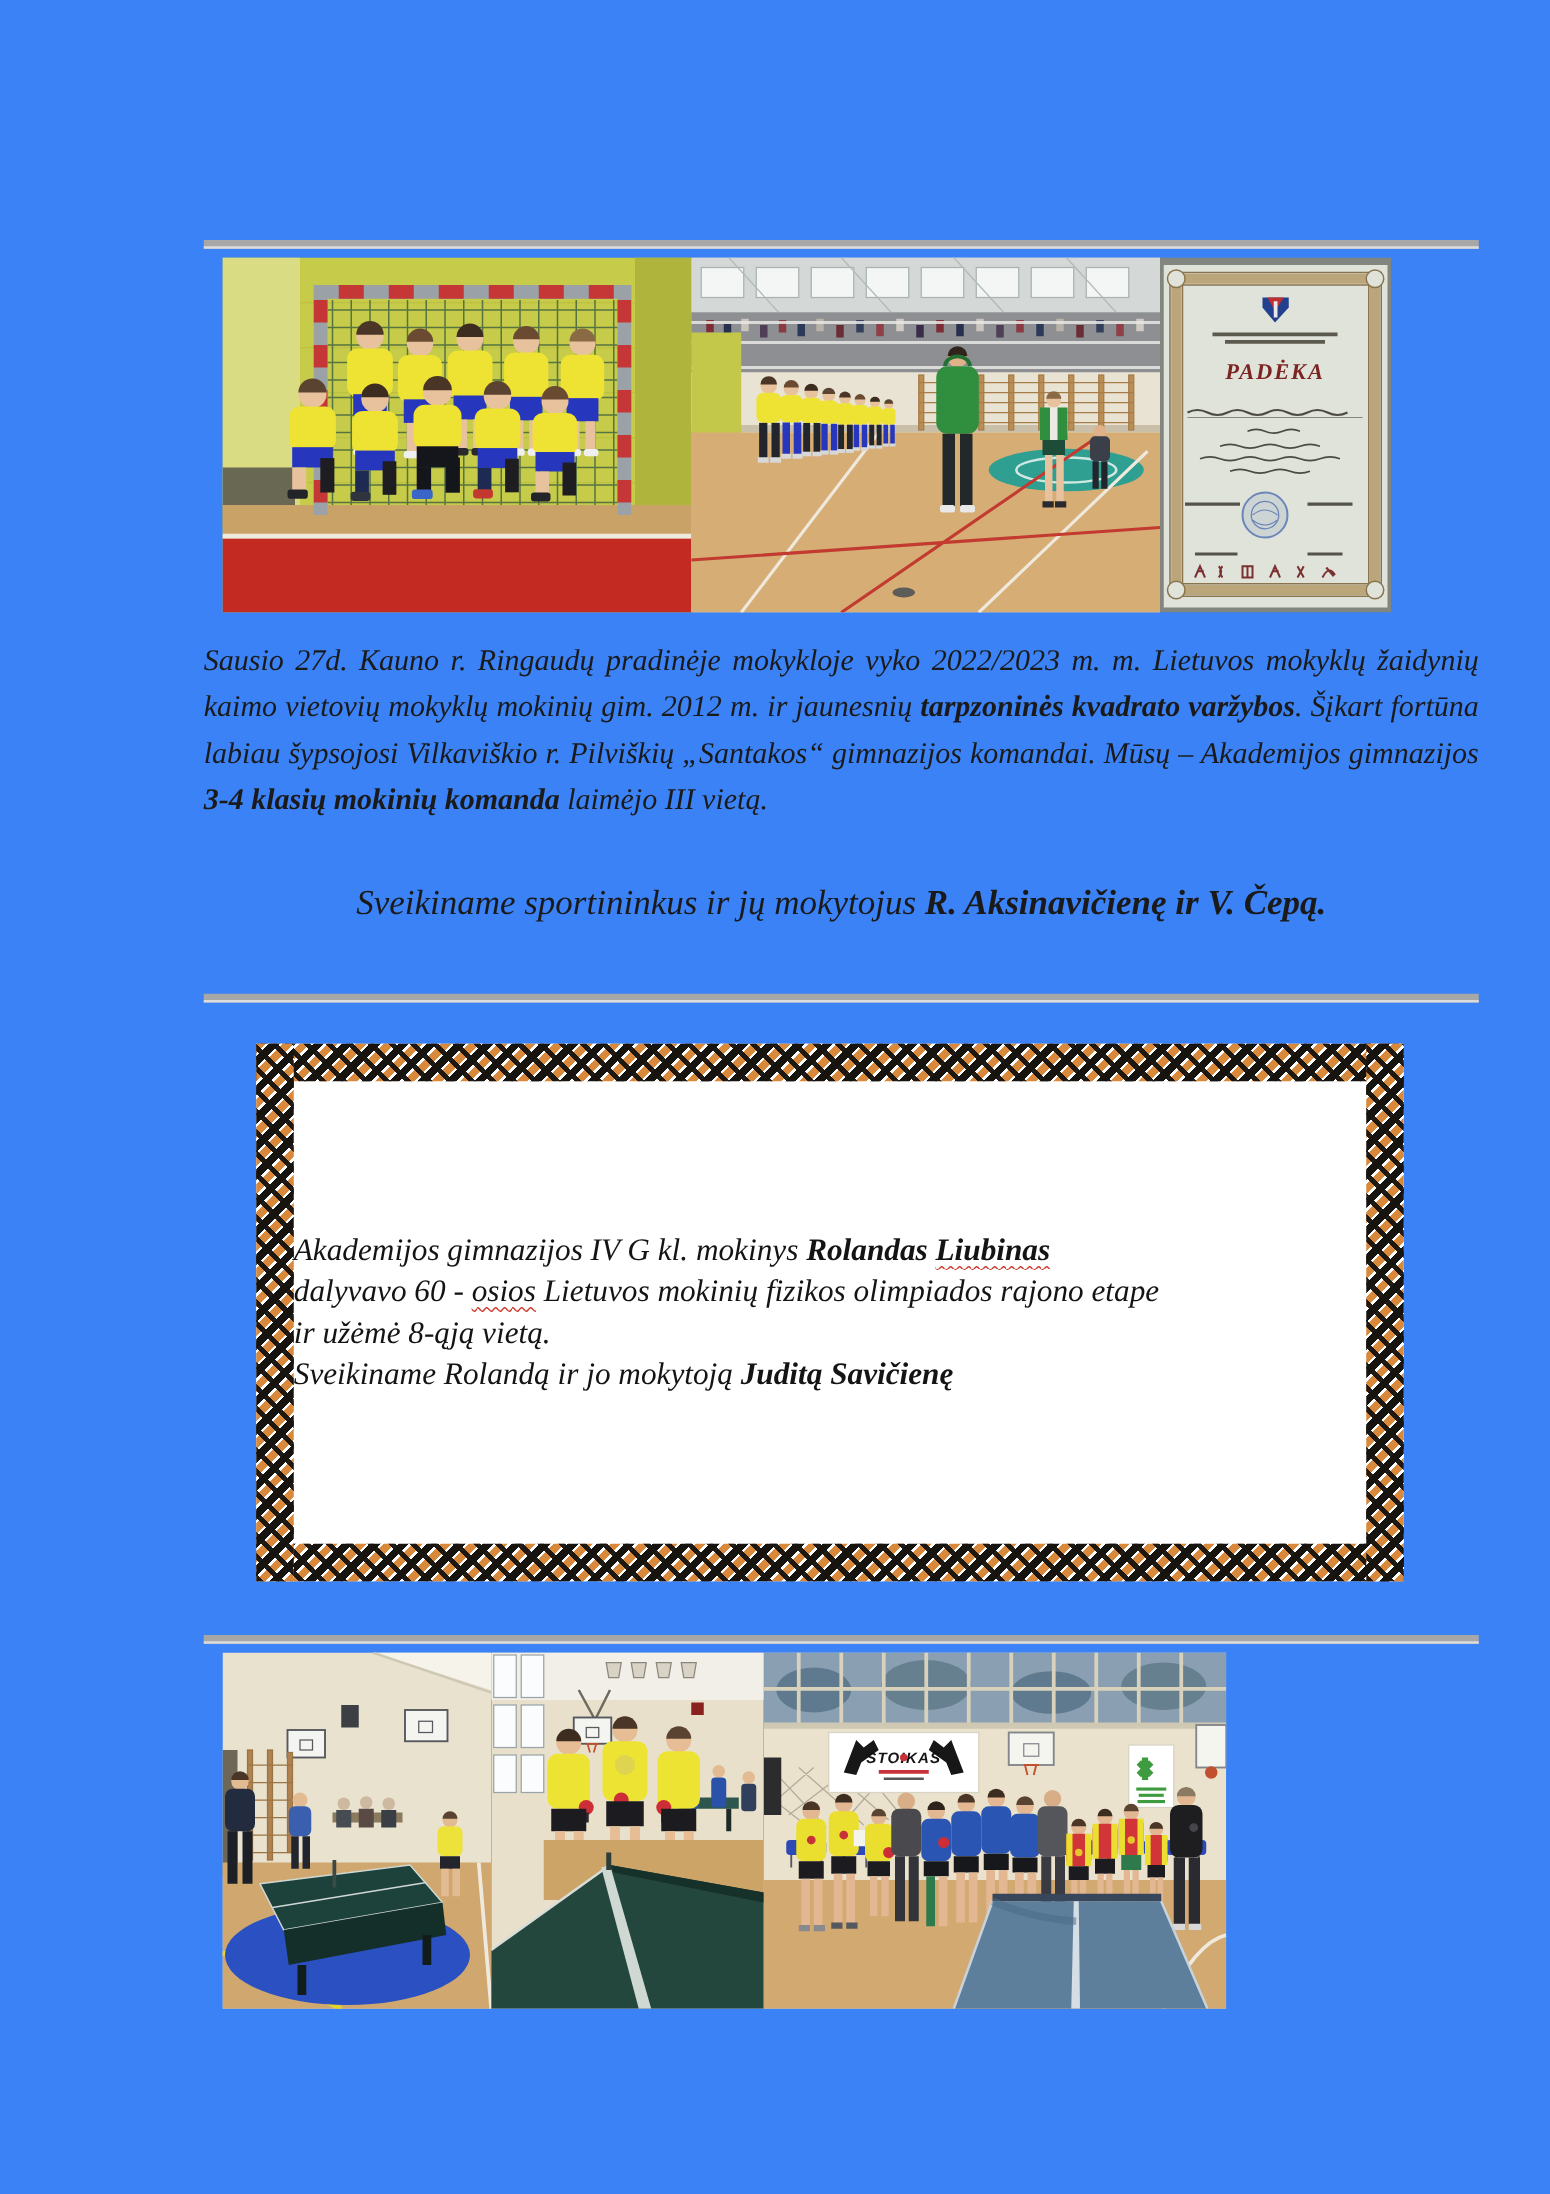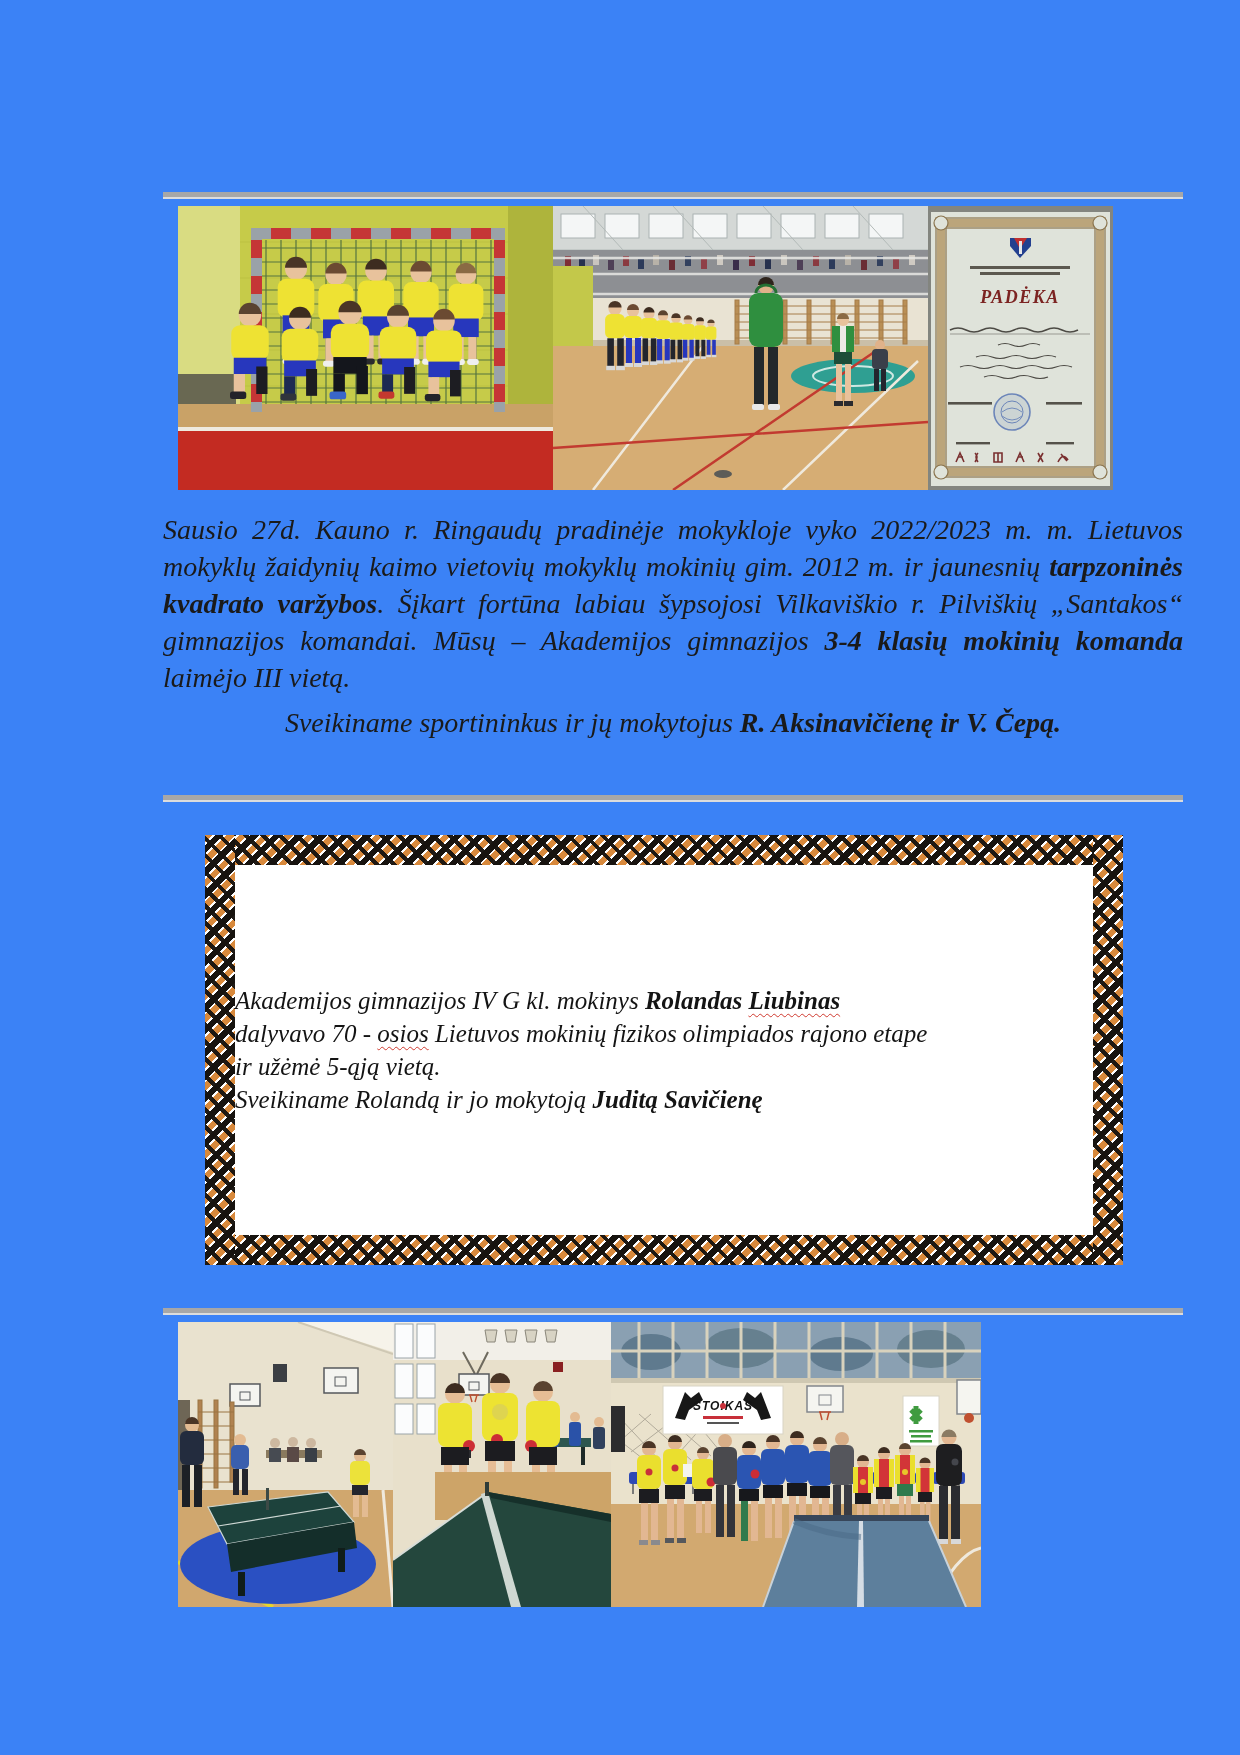--- a/index.html
+++ b/index.html
@@ -8,21 +8,21 @@
   .rule{position:absolute;left:163px;width:1020px;height:5px;background:#a7a7a7;
         border-bottom:2px solid #dcdcdc;}
   .rule-top{top:192px;}
   .rule-mid{top:795px;}
   .rule-bottom{top:1308px;}
   .photo-row{position:absolute;display:flex;}
   .photo-row-top{left:178px;top:206px;height:284px;}
   .photo-row-bottom{left:178px;top:1322px;height:285px;}
   .photo-row svg{display:block;flex:0 0 auto;}
   .intro{position:absolute;left:163px;top:511px;width:1020px;margin:0;
-         font-size:28px;line-height:37px;text-align:justify;}
+         font-size:24px;line-height:37px;text-align:justify;}
   .greeting{position:absolute;left:163px;top:704px;width:1020px;margin:0;
             font-size:28px;line-height:37px;text-align:center;}
   .knot-frame{position:absolute;left:205px;top:835px;width:918px;height:430px;background:#fff;}
   .kb{position:absolute;
       background:
         repeating-linear-gradient(45deg, rgba(23,19,15,.96) 0 4px, rgba(0,0,0,0) 4px 12px),
         repeating-linear-gradient(-45deg, #d8893c 0 6px, #ffffff 6px 8px, #17130f 8px 14px, #ffffff 14px 16px);}
   .kb-top{left:0;top:0;right:0;height:30px;}
   .kb-bottom{left:0;bottom:0;right:0;height:30px;}
   .kb-left{left:0;top:0;bottom:0;width:30px;}
@@ -414,22 +414,22 @@
 
   <div class="rule rule-mid"></div>
 
   <div class="knot-frame">
     <div class="kb kb-top"></div>
     <div class="kb kb-bottom"></div>
     <div class="kb kb-left"></div>
     <div class="kb kb-right"></div>
     <div class="award-text">
       <p><span>Akademijos gimnazijos IV G kl. mokinys </span><b>Rolandas </b><b class="wavy">Liubinas</b></p>
-      <p><span>dalyvavo 70 - </span><span class="wavy">osios</span><span> Lietuvos mokinių fizikos olimpiados rajono etape</span></p>
-      <p>ir užėmė 5-ąją vietą.</p>
+      <p><span>dalyvavo 60 - </span><span class="wavy">osios</span><span> Lietuvos mokinių fizikos olimpiados rajono etape</span></p>
+      <p>ir užėmė 8-ąją vietą.</p>
       <p><span>Sveikiname Rolandą ir jo mokytoją </span><b>Juditą Savičienę</b></p>
     </div>
   </div>
 
   <div class="rule rule-bottom"></div>
 
   <div class="photo-row photo-row-bottom">
 
     <svg width="215" height="285" viewBox="0 0 215 285">
       <rect width="215" height="285" fill="#e9e2cf"></rect>

